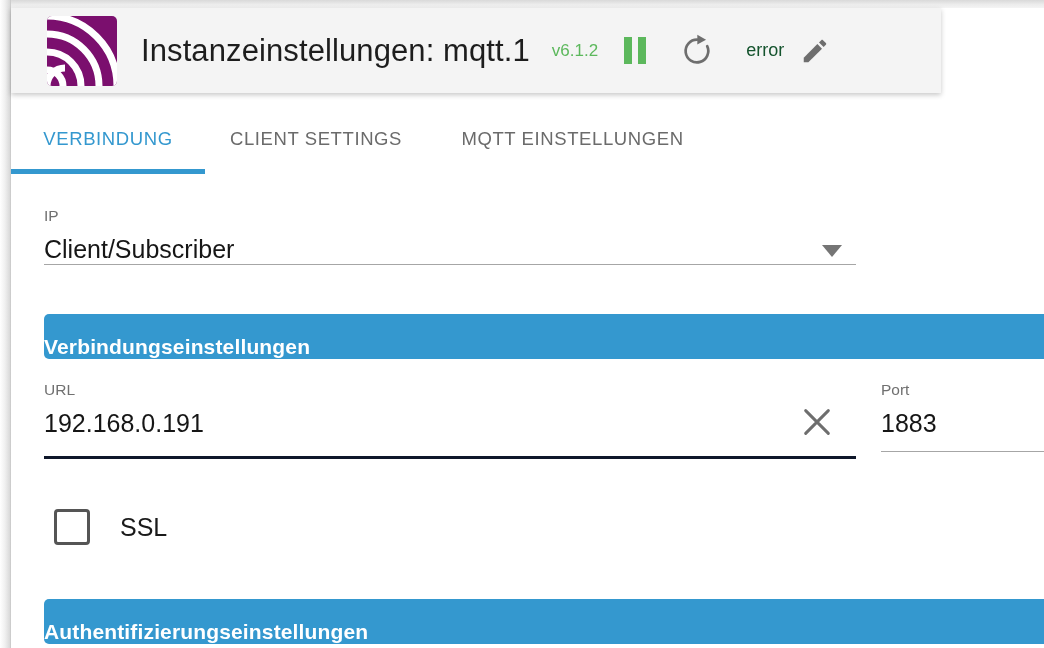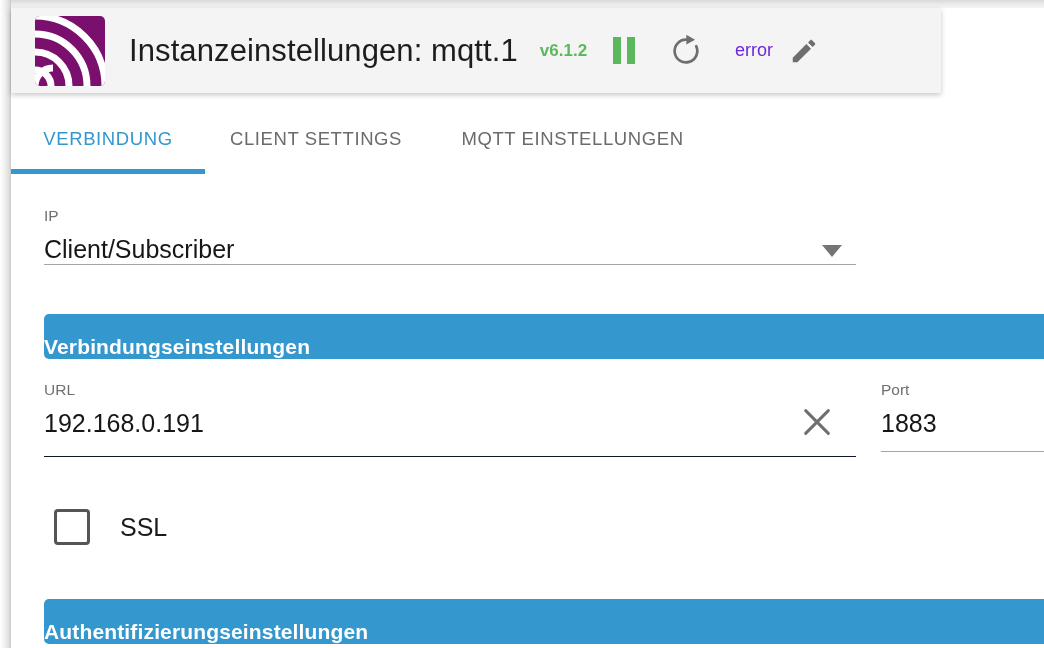--- a/index.html
+++ b/index.html
@@ -38,21 +38,21 @@
     position: absolute;
     left: 11px;
     top: 8px;
     width: 930px;
     height: 85px;
     background: #f4f4f4;
     box-shadow: 0 2px 5px rgba(0,0,0,0.22);
     display: flex;
     align-items: center;
     box-sizing: border-box;
-    padding-left: 24px;
+    padding-left: 36px;
     z-index: 5;
   }
   .header-top-shade {
     position: absolute;
     left: 11px; top: 0;
     width: 1033px; height: 8px;
     background: linear-gradient(to bottom, #d9d9d9 0%, #ececec 55%, #f4f4f4 100%);
     z-index: 4;
   }
 
@@ -66,42 +66,42 @@
     font-size: 31px;
     color: #1d1d1d;
     white-space: nowrap;
     font-weight: 400;
     letter-spacing: 0.1px;
   }
   .header-version {
     font-size: 17px;
     margin-left: 22px;
     white-space: nowrap;
-    font-weight: 700;
+    font-weight: 400;
   }
   .pause-icon {
     margin-left: 26px;
     display: inline-flex;
     gap: 6px;
     align-items: center;
   }
   .pause-icon span {
     display: block;
     width: 8px;
     height: 27px;
   }
   .refresh-icon {
     margin-left: 34px;
     display: inline-flex;
     align-items: center;
   }
   .header-status {
     margin-left: 32px;
     font-size: 18px;
-    color: #6d28d9;
+    color: #14532d;
     white-space: nowrap;
   }
   .edit-icon {
     margin-left: 16px;
     display: inline-flex;
     align-items: center;
   }
 
   
   .tab-bar {
@@ -204,21 +204,21 @@
 
   
   .url-field {
     position: absolute;
     left: 29px;
     top: 206px;
     width: 812px;
   }
   .url-control {
     position: relative;
-    border-bottom: 1px solid #0f172a;
+    border-bottom: 3px solid #0f172a;
     padding-bottom: 20px;
     box-sizing: border-box;
   }
   .clear-icon {
     position: absolute;
     right: 22px;
     top: -6px;
     cursor: pointer;
   }
   .port-field {

